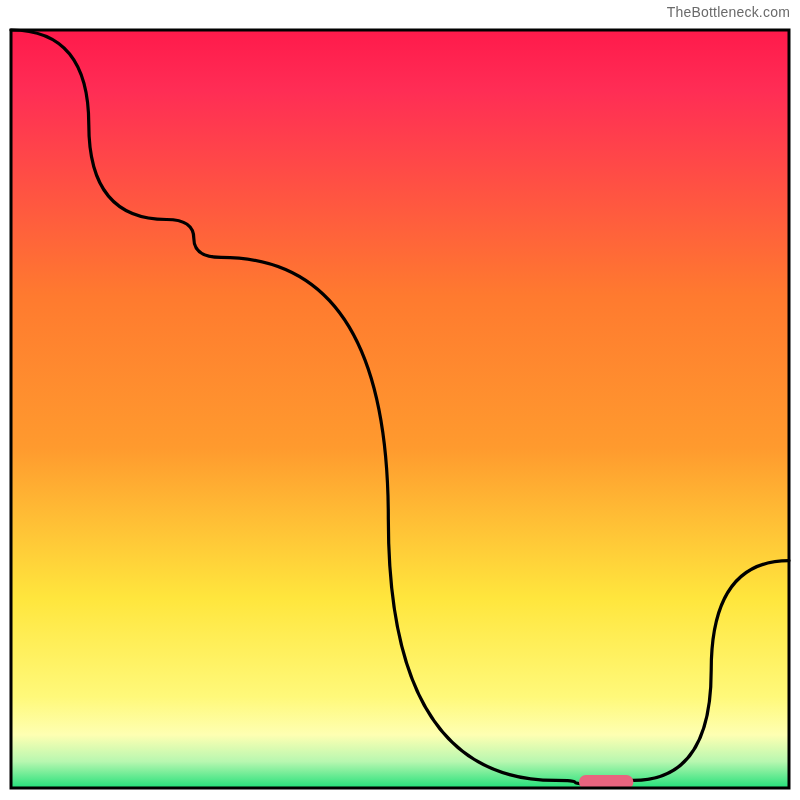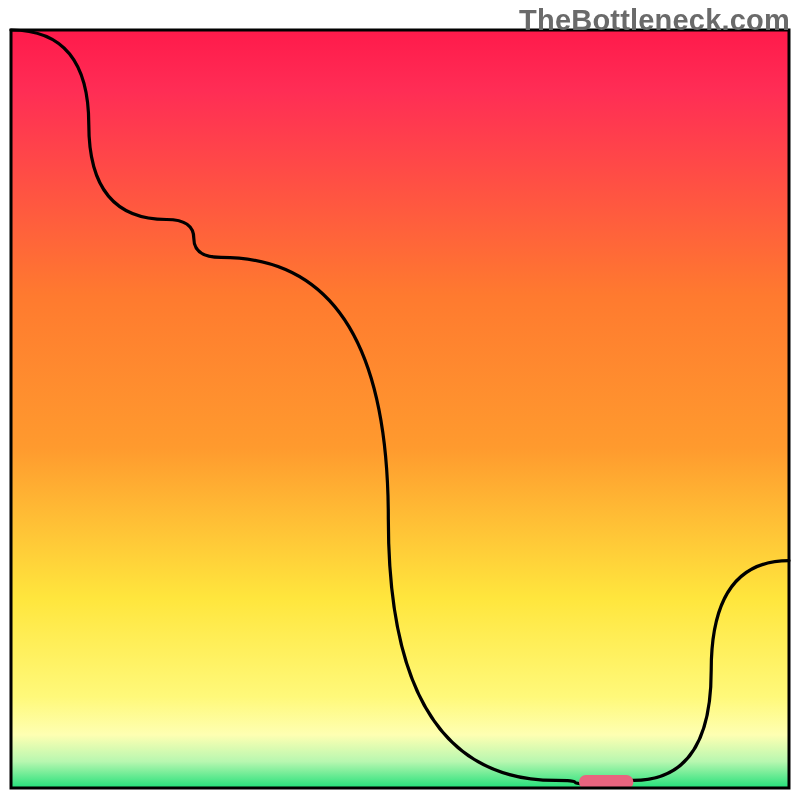--- a/index.html
+++ b/index.html
@@ -12,22 +12,22 @@
   }
   .chart-container {
     position: relative;
     width: 800px;
     height: 800px;
   }
   .watermark {
     position: absolute;
     top: 4px;
     right: 10px;
-    font-size: 29px;
-    font-weight: bold;
+    font-size: 14px;
+    font-weight: normal;
     color: #6a6a6a;
     letter-spacing: 0.2px;
     z-index: 10;
   }
   svg {
     display: block;
   }
 </style>
 </head>
 <body>

